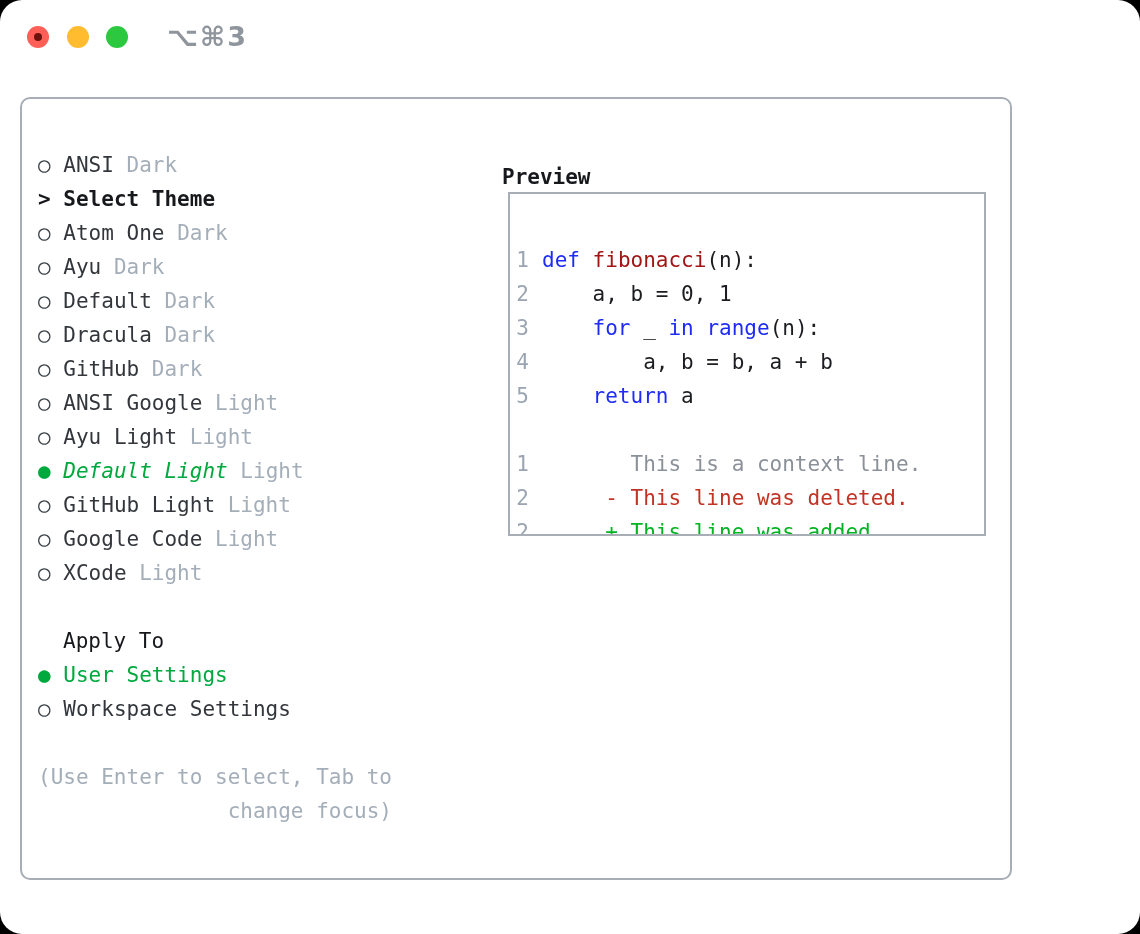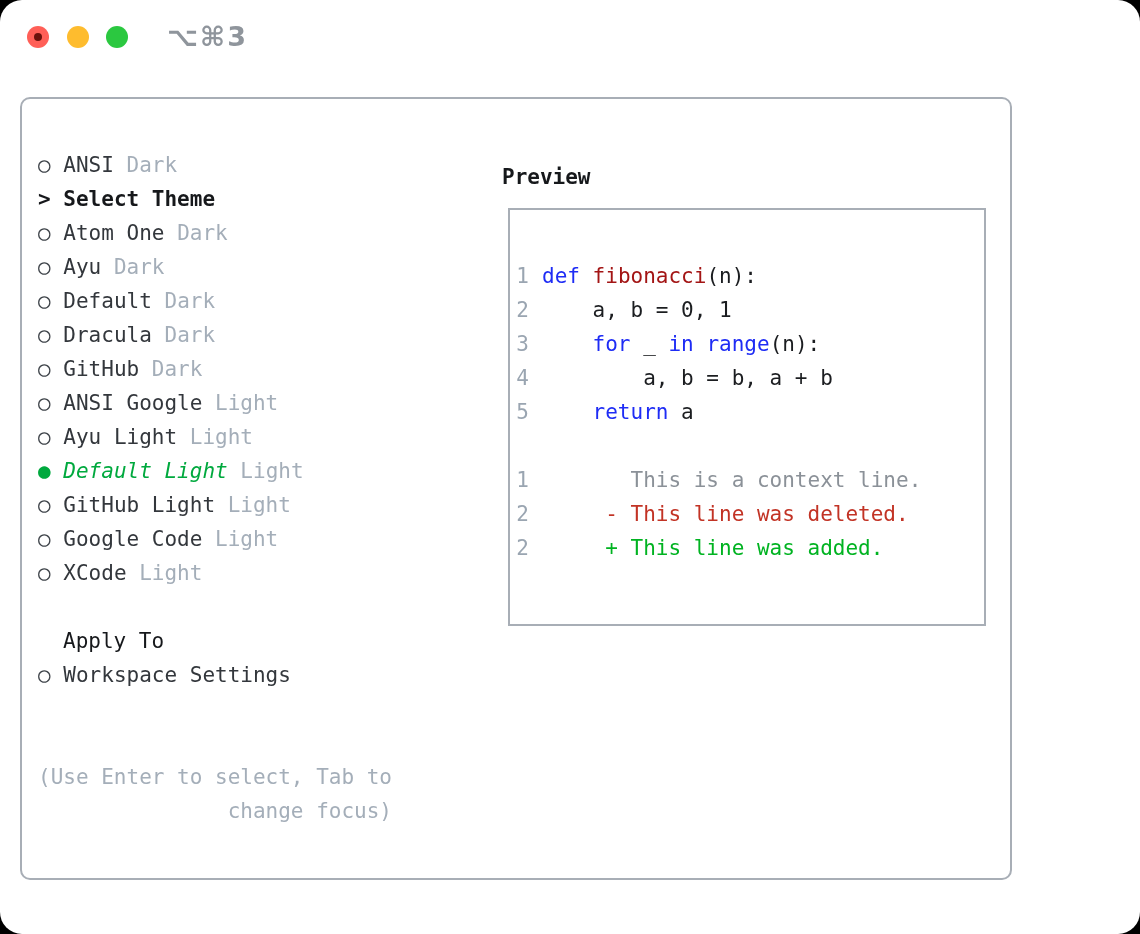--- a/index.html
+++ b/index.html
@@ -40,21 +40,21 @@
   .item.selected .iname{color:var(--green);font-style:italic;}
   .variant{color:var(--muted);}
   .section-title{color:var(--heading);padding-left:25px;}
   .opt-label{color:var(--text);}
   .opt.selected .opt-label{color:var(--green);}
   .hint-line{color:var(--muted);text-align:right;}
 
   
   .preview-title{position:absolute;left:502px;top:160px;font-size:21px;line-height:34px;
        font-weight:bold;color:var(--heading);text-align:center;}
-  .preview-box{position:absolute;left:508px;top:208px;width:478px;height:418px;
+  .preview-box{position:absolute;left:508px;top:192px;width:478px;height:344px;
        border:2px solid var(--border);box-sizing:border-box;padding:49px 0 0 6px;background:#fff;overflow:hidden;}
   .pline{font-size:21px;line-height:34px;white-space:pre;}
   .ln{display:inline-block;width:13px;text-align:right;margin-right:13px;color:var(--ln);}
   .seg-plain{color:var(--code);}
   .seg-kw{color:var(--kw);}
   .seg-fn{color:var(--fn);}
   .seg-ctx{color:var(--ctx);}
   .seg-del{color:var(--del);}
   .seg-add{color:var(--add);}
 </style>
@@ -83,20 +83,21 @@
       <div class="row item"><span class="radio">○</span><span> </span><span class="iname">Ayu Light</span><span> </span><span class="variant">Light</span></div>
       <div class="row item selected"><span class="radio on">●</span><span> </span><span class="iname">Default Light</span><span> </span><span class="variant">Light</span></div>
       <div class="row item"><span class="radio">○</span><span> </span><span class="iname">GitHub Light</span><span> </span><span class="variant">Light</span></div>
       <div class="row item"><span class="radio">○</span><span> </span><span class="iname">Google Code</span><span> </span><span class="variant">Light</span></div>
       <div class="row item"><span class="radio">○</span><span> </span><span class="iname">XCode</span><span> </span><span class="variant">Light</span></div>
     </div>
 
   <div class="left-block apply-block">
     <div class="row section-title">Apply To</div>
 
+  <div class="row opt selected"><span class="radio on">●</span><span> </span><span class="opt-label">User Settings</span></div>
       <div class="row opt"><span class="radio">○</span><span> </span><span class="opt-label">Workspace Settings</span></div>
     </div>
 
   <div class="left-block hint-block">
     <div class="row hint-line">(Use Enter to select, Tab to</div>
     <div class="row hint-line">change focus)</div>
   </div>
 
   <div class="preview-title">Preview</div>
   <div class="preview-box">

